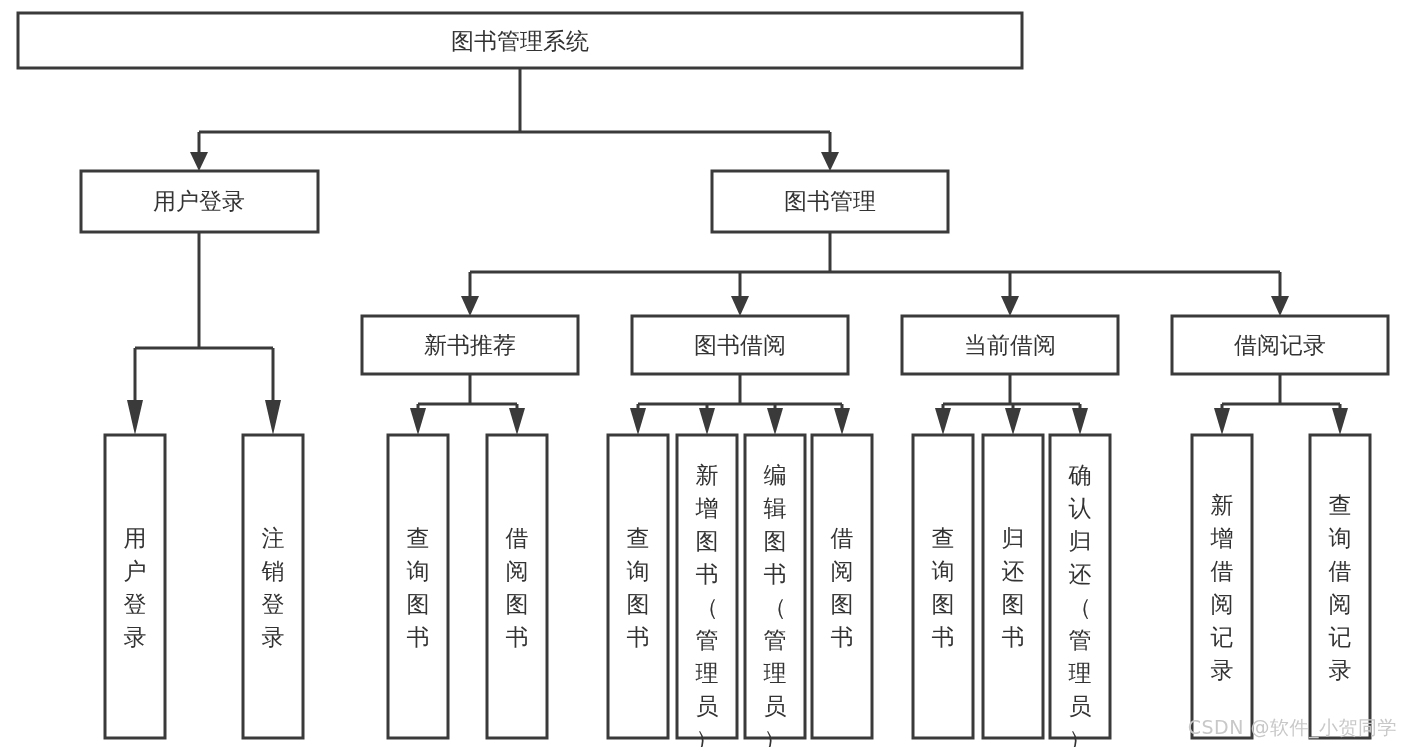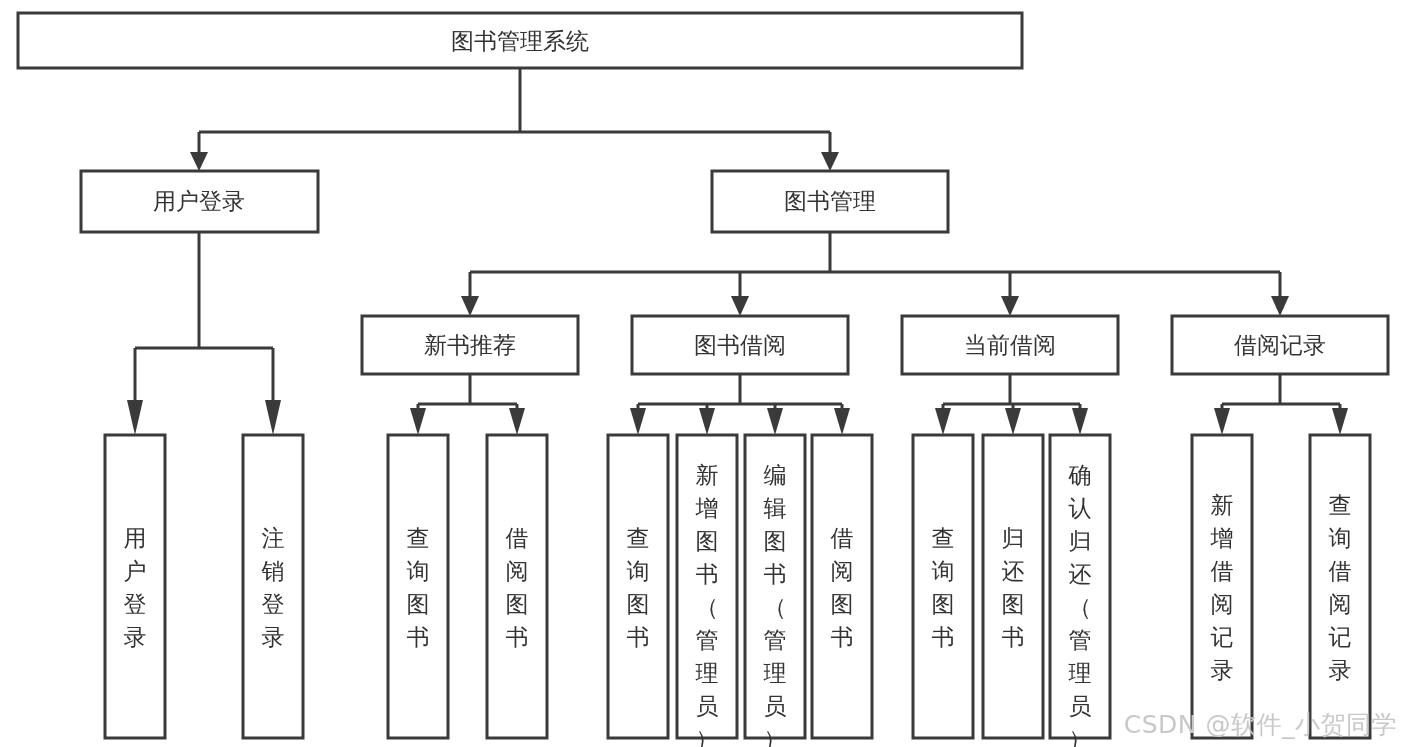--- a/index.html
+++ b/index.html
@@ -55,21 +55,21 @@
     fill: #333333;
     font-family: "DejaVu Sans", "Liberation Sans", sans-serif;
     font-size: 23px;
     text-anchor: middle;
   }
   .watermark-text {
     position: absolute;
     right: 8px;
     bottom: 6px;
     font-family: "DejaVu Sans", "Liberation Sans", sans-serif;
-    font-size: 25px;
+    font-size: 19px;
     color: #c8c8c8;
     letter-spacing: 0.5px;
     user-select: none;
     white-space: nowrap;
     margin-top: 9px;
   }
 </style>
 </head>
 <body>
 

